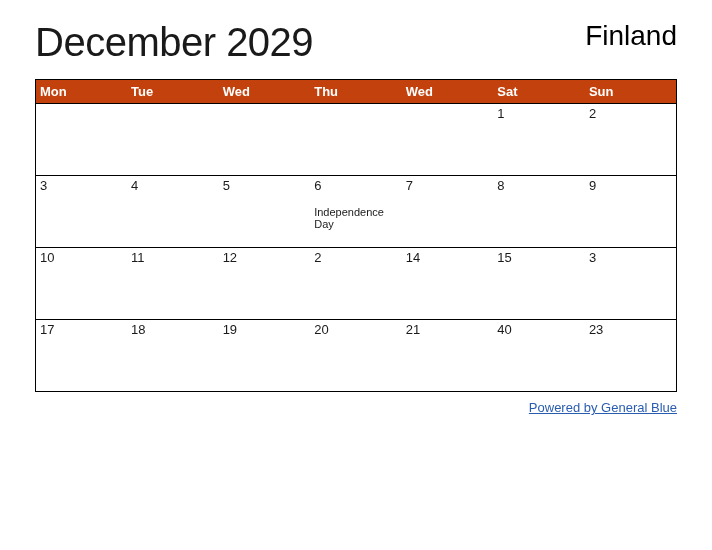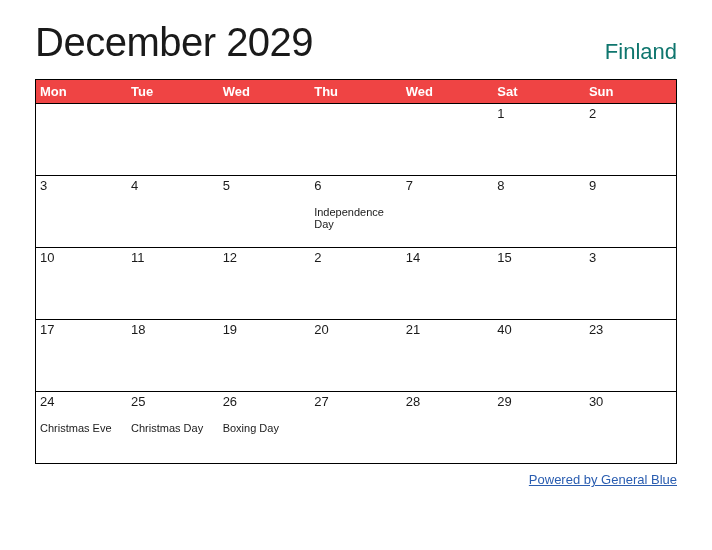--- a/index.html
+++ b/index.html
@@ -10,41 +10,41 @@
     body {
       font-family: Arial, Helvetica, sans-serif;
       background: #fff;
       width: 712px;
       height: 550px;
       padding: 20px 35px 10px 35px;
     }
     .header {
       display: flex;
       justify-content: space-between;
-      align-items: flex-end;
+      align-items: flex-start;
       margin-bottom: 14px;
     }
     .month-title {
       font-size: 40px;
       font-weight: 400;
       color: #1a1a1a;
       letter-spacing: -0.5px;
     }
     .country {
-      font-size: 22px;
-      color: #0f766e;
+      font-size: 28px;
+      color: #000000;
       font-weight: 400;
     }
     .calendar {
       width: 100%;
       border-collapse: collapse;
       border: 1px solid #000;
     }
     .weekday-row {
-      background: #ef4444;
+      background: #c2410c;
     }
     .weekday-row th {
       text-align: left;
       color: #fff;
       font-weight: bold;
       font-size: 13px;
       padding: 4px 4px;
       width: 14.28%;
       border: none;
     }
@@ -185,44 +185,18 @@
         <td>
           <div class="day-num">21</div>
         </td>
         <td>
           <div class="day-num">40</div>
         </td>
         <td>
           <div class="day-num">23</div>
         </td>
       </tr>
-      <tr>
-        <td>
-          <div class="day-num">24</div>
-          <div class="event">Christmas Eve</div>
-        </td>
-        <td>
-          <div class="day-num">25</div>
-          <div class="event">Christmas Day</div>
-        </td>
-        <td>
-          <div class="day-num">26</div>
-          <div class="event">Boxing Day</div>
-        </td>
-        <td>
-          <div class="day-num">27</div>
-        </td>
-        <td>
-          <div class="day-num">28</div>
-        </td>
-        <td>
-          <div class="day-num">29</div>
-        </td>
-        <td>
-          <div class="day-num">30</div>
-        </td>
-      </tr>
     </tbody>
 </table>
 
 <div class="footer">
   <a href="#">Powered by General Blue</a>
 </div>
 
 </body></html>

